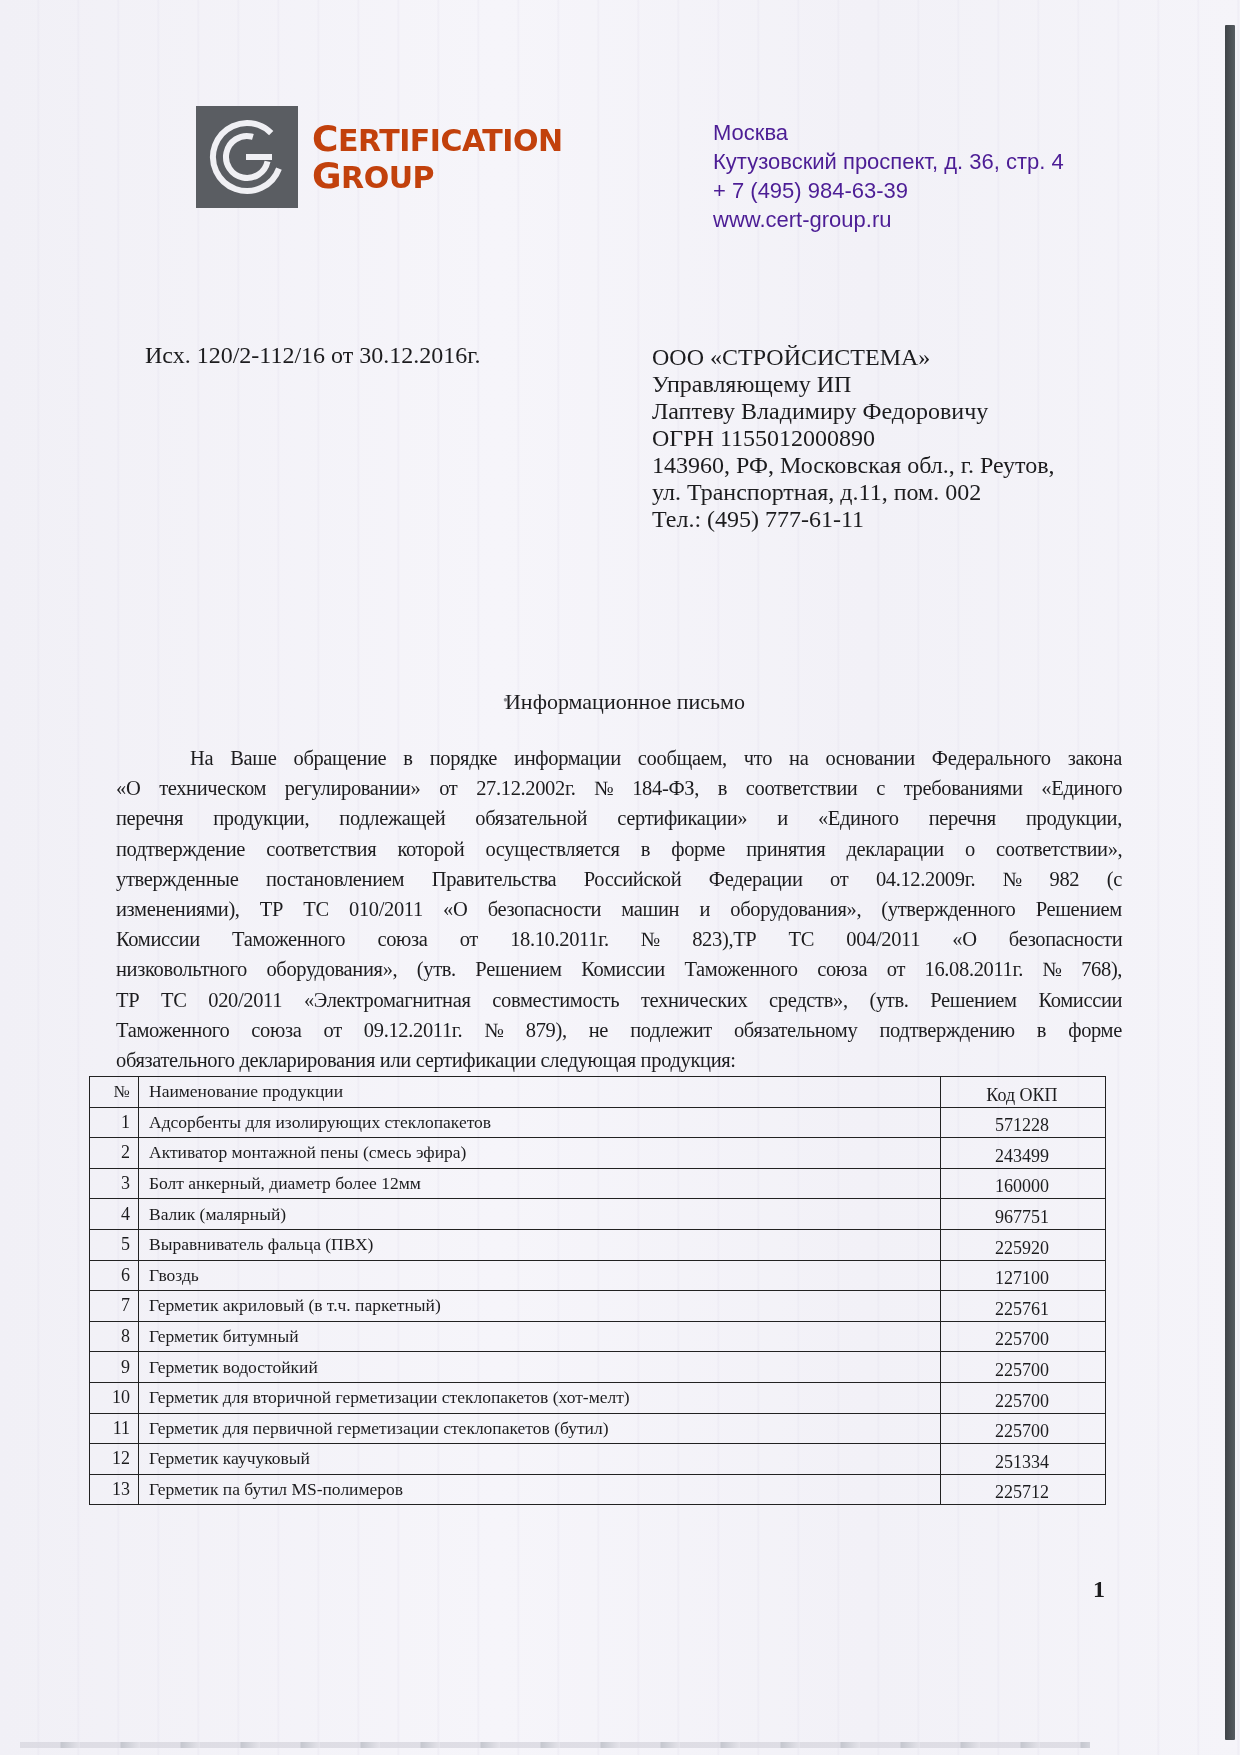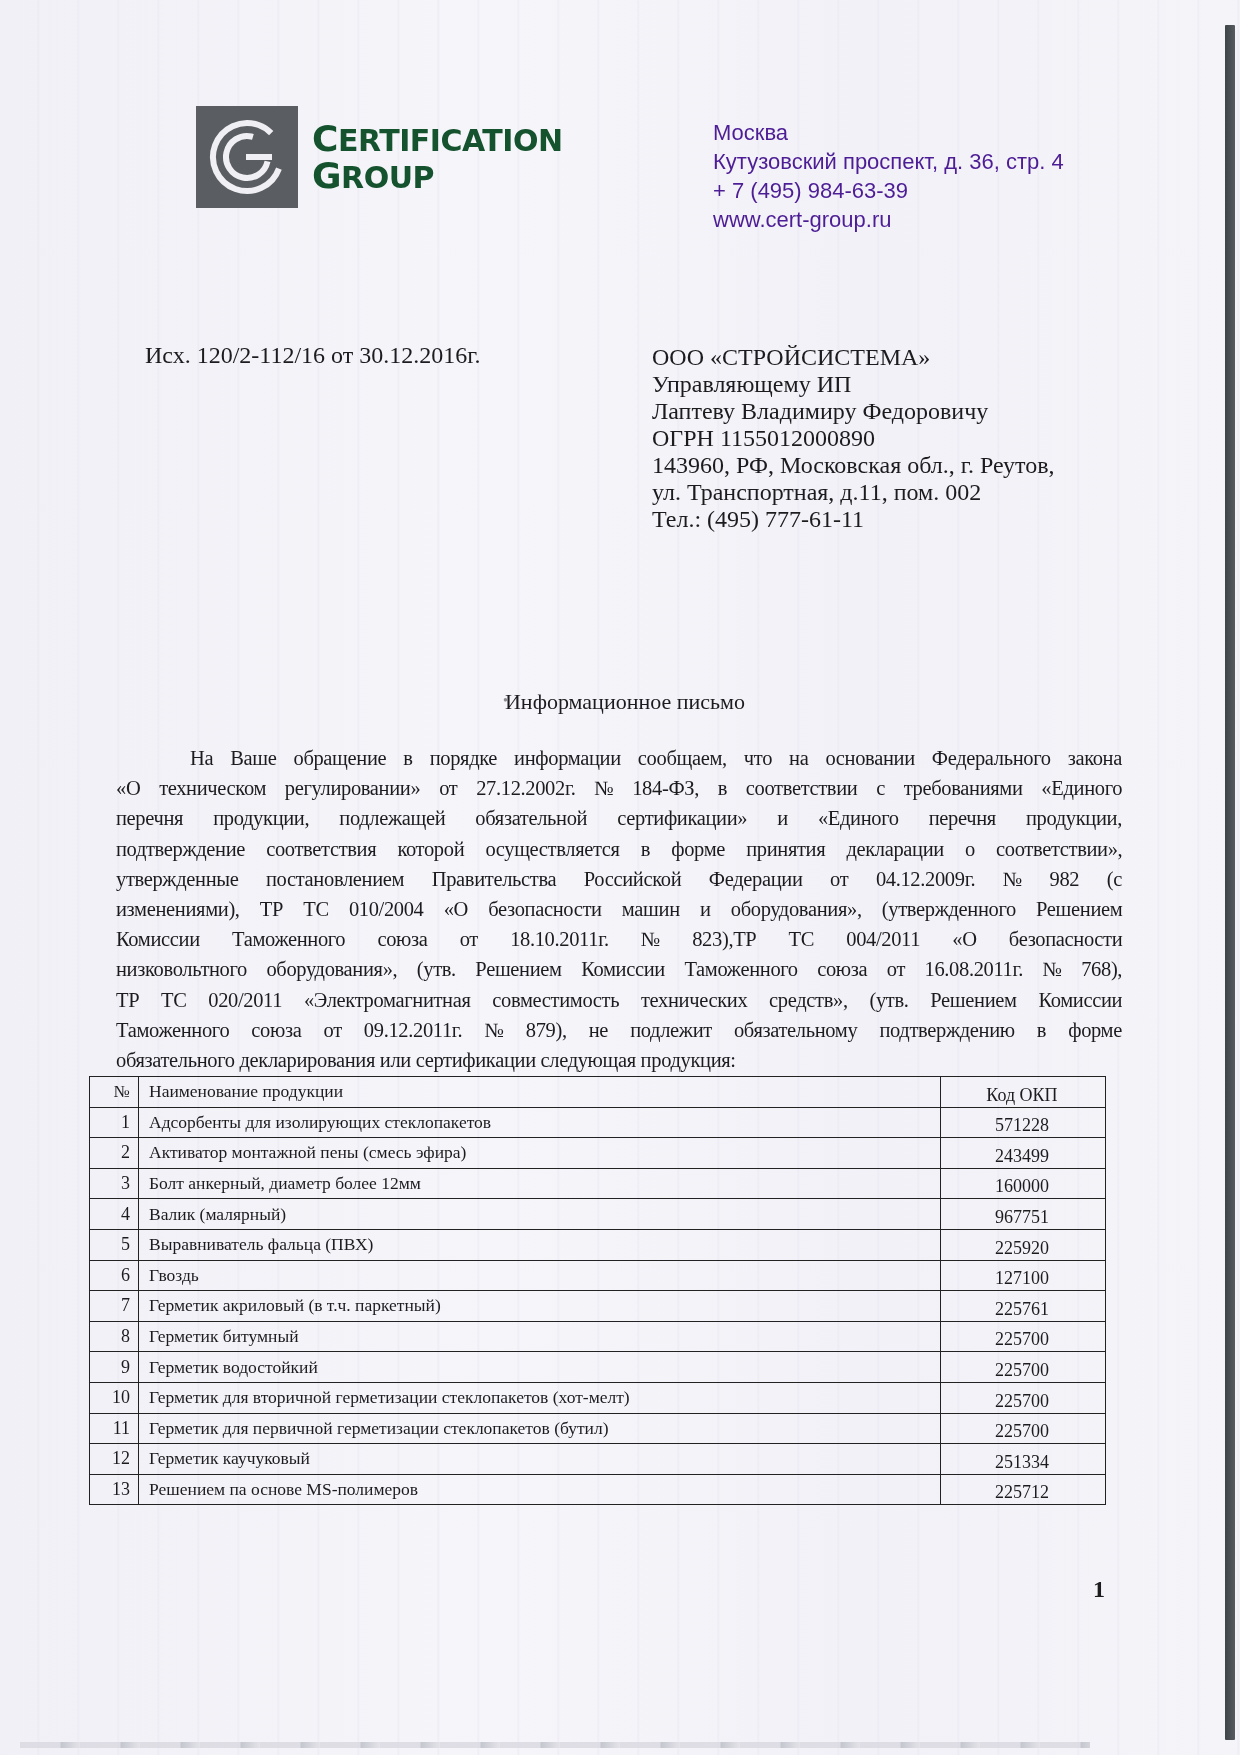--- a/index.html
+++ b/index.html
@@ -53,21 +53,21 @@
       width: 102px;
       height: 102px;
       background: #5a5d62;
       position: relative;
     }
     .logo-mark svg { position: absolute; left: 0; top: 0; }
     .logo-text {
       margin-left: 14px;
       font-family: "DejaVu Sans", sans-serif;
       font-weight: bold;
-      color: #14532d;
+      color: #c2410c;
       line-height: 1;
       letter-spacing: -0.5px;
     }
     .logo-line1 { font-size: 30px; }
     .logo-line2 { font-size: 30px; margin-top: 1px; }
     .logo-line1 .cap, .logo-line2 .cap { font-size: 36px; }
 
     
     .contact {
       position: absolute;
@@ -218,21 +218,21 @@
   <span class="dot">•</span>
   <span>Информационное письмо</span>
 </div>
 
 <div class="body-text">
   <span class="line indent" style="display: block; word-spacing: 5.54545px;">На Ваше обращение в порядке информации сообщаем, что на основании Федерального закона</span>
   <span class="line" style="display: block; word-spacing: 14px;">«О техническом регулировании» от 27.12.2002г. № 184-ФЗ, в соответствии с требованиями «Единого</span>
   <span class="line" style="display: block; word-spacing: 25.25px;">перечня продукции, подлежащей обязательной сертификации» и «Единого перечня продукции,</span>
   <span class="line" style="display: block; word-spacing: 16.3333px;">подтверждение соответствия которой осуществляется в форме принятия декларации о соответствии»,</span>
   <span class="line" style="display: block; word-spacing: 22.7778px;">утвержденные постановлением Правительства Российской Федерации от 04.12.2009г. № 982 (с</span>
-  <span class="line" style="display: block; word-spacing: 15.4px;">изменениями), ТР ТС 010/2004 «О безопасности машин и оборудования», (утвержденного Решением</span>
+  <span class="line" style="display: block; word-spacing: 15.4px;">изменениями), ТР ТС 010/2011 «О безопасности машин и оборудования», (утвержденного Решением</span>
   <span class="line" style="display: block; word-spacing: 27.4px;">Комиссии Таможенного союза от 18.10.2011г. № 823),ТР ТС 004/2011 «О безопасности</span>
   <span class="line" style="display: block; word-spacing: 14.7px;">низковольтного оборудования», (утв. Решением Комиссии Таможенного союза от 16.08.2011г. № 768),</span>
   <span class="line" style="display: block; word-spacing: 17px;">ТР ТС 020/2011 «Электромагнитная совместимость технических средств», (утв. Решением Комиссии</span>
   <span class="line" style="display: block; word-spacing: 17.2727px;">Таможенного союза от 09.12.2011г. № 879), не подлежит обязательному подтверждению в форме</span>
   <span class="line last">обязательного декларирования или сертификации следующая продукция:</span>
 </div>
 
 <table class="products-table">
   <thead>
     <tr>
@@ -297,19 +297,19 @@
       <td class="col-name">Герметик для первичной герметизации стеклопакетов (бутил)</td>
       <td class="col-code">225700</td>
     </tr>
     <tr>
       <td class="col-num">12</td>
       <td class="col-name">Герметик каучуковый</td>
       <td class="col-code">251334</td>
     </tr>
     <tr>
       <td class="col-num">13</td>
-      <td class="col-name">Решением па основе MS-полимеров</td>
+      <td class="col-name">Герметик па бутил MS-полимеров</td>
       <td class="col-code">225712</td>
     </tr>
   </tbody>
 </table>
 
 <div class="page-number">1</div>
 
 </body></html>

